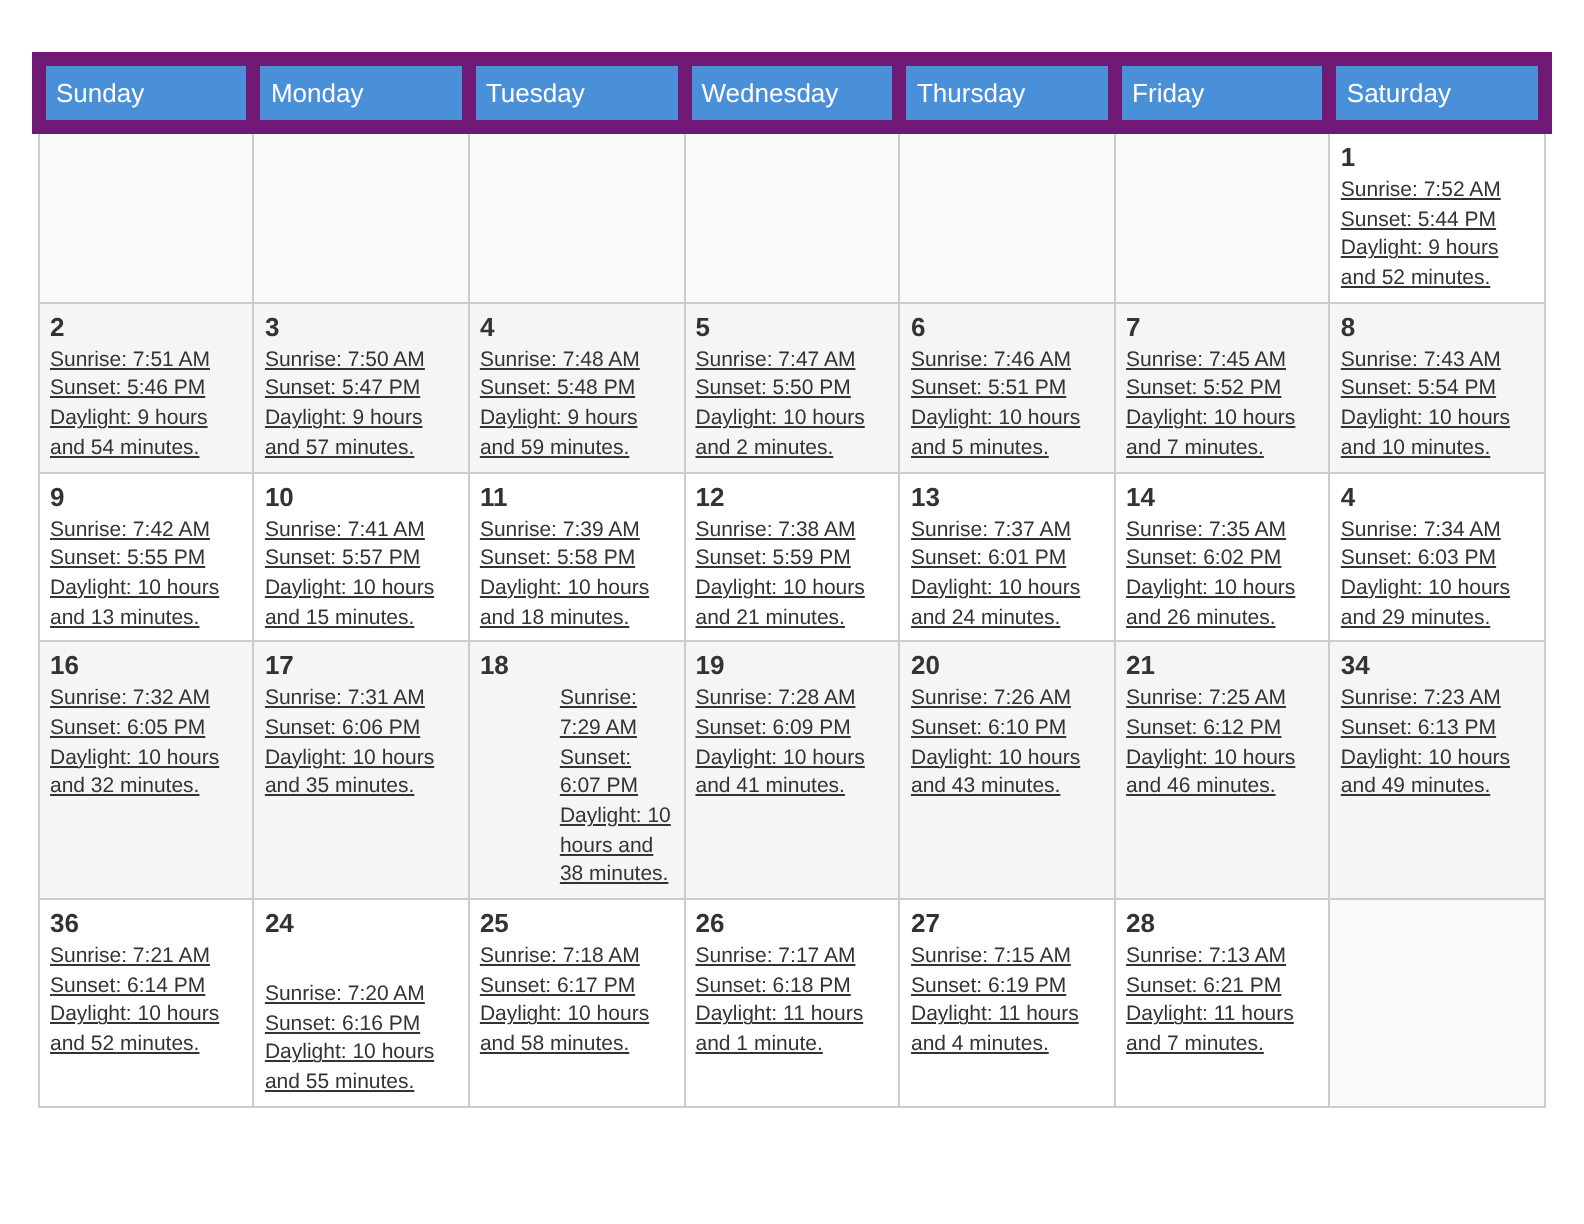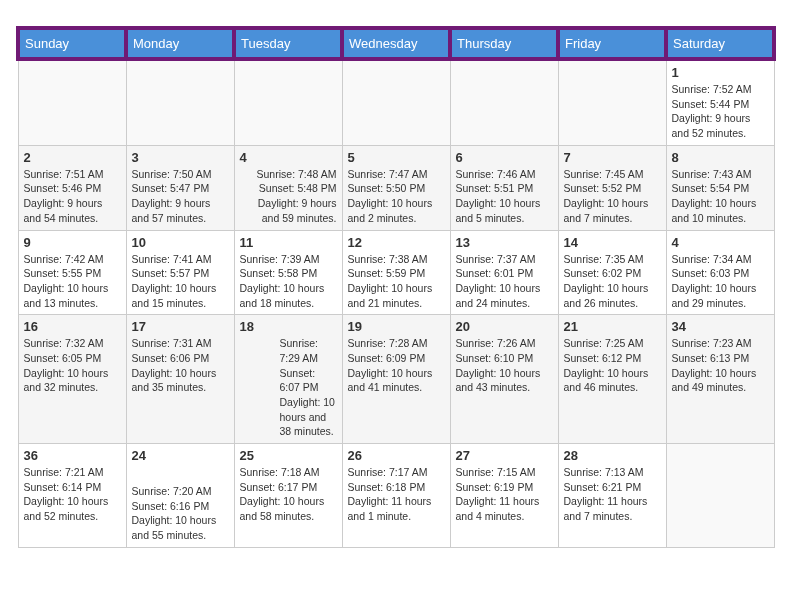--- a/index.html
+++ b/index.html
@@ -23,41 +23,41 @@
     .title-block { text-align: right; }
     .month-title { font-size: 36px; font-weight: normal; color: #333; }
     .location { font-size: 16px; color: #555; margin-top: 2px; }
     .calendar { width: 100%; border-collapse: collapse; }
     .calendar th {
       background: #4a90d9;
       color: #fff;
       font-size: 13px;
       padding: 6px 5px;
       text-align: left;
-      border: 4px solid #701a75;
+      border: 7px solid #701a75;
       font-weight: normal;
     }
     .calendar td {
       vertical-align: top;
       border: 1px solid #ccc;
       padding: 4px 5px;
       width: 108px;
       min-height: 80px;
       font-size: 11px;
       color: #333;
       background: #fff;
     }
     .calendar tr:nth-child(even) td { background: #f5f5f5; }
     .day-num {
       font-size: 13px;
       font-weight: bold;
       display: block;
       margin-bottom: 2px;
     }
-    .day-info { font-size: 10.5px; line-height: 1.4; color: #333; }
+    .day-info { font-size: 10.5px; line-height: 1.4; color: #333; text-decoration: underline; }
     .empty { background: #f9f9f9 !important; }
     .row-alt td { background: #efefef; }
   </style>
 </head>
 <body>
 
 <div class="header">
   <div class="logo">
     <div style="display:flex;flex-direction:column;line-height:1.1">
     </div>
@@ -103,21 +103,21 @@
 Daylight: 9 hours and 54 minutes.</div>
         </td>
         <td>
           <span class="day-num">3</span>
           <div class="day-info" style="white-space: pre-line;">Sunrise: 7:50 AM
 Sunset: 5:47 PM
 Daylight: 9 hours and 57 minutes.</div>
         </td>
         <td>
           <span class="day-num">4</span>
-          <div class="day-info" style="white-space: pre-line; text-align: right;">Sunrise: 7:48 AM
+          <div class="day-info" style="white-space: pre-line;">Sunrise: 7:48 AM
 Sunset: 5:48 PM
 Daylight: 9 hours and 59 minutes.</div>
         </td>
         <td>
           <span class="day-num">5</span>
           <div class="day-info" style="white-space: pre-line;">Sunrise: 7:47 AM
 Sunset: 5:50 PM
 Daylight: 10 hours and 2 minutes.</div>
         </td>
         <td>

